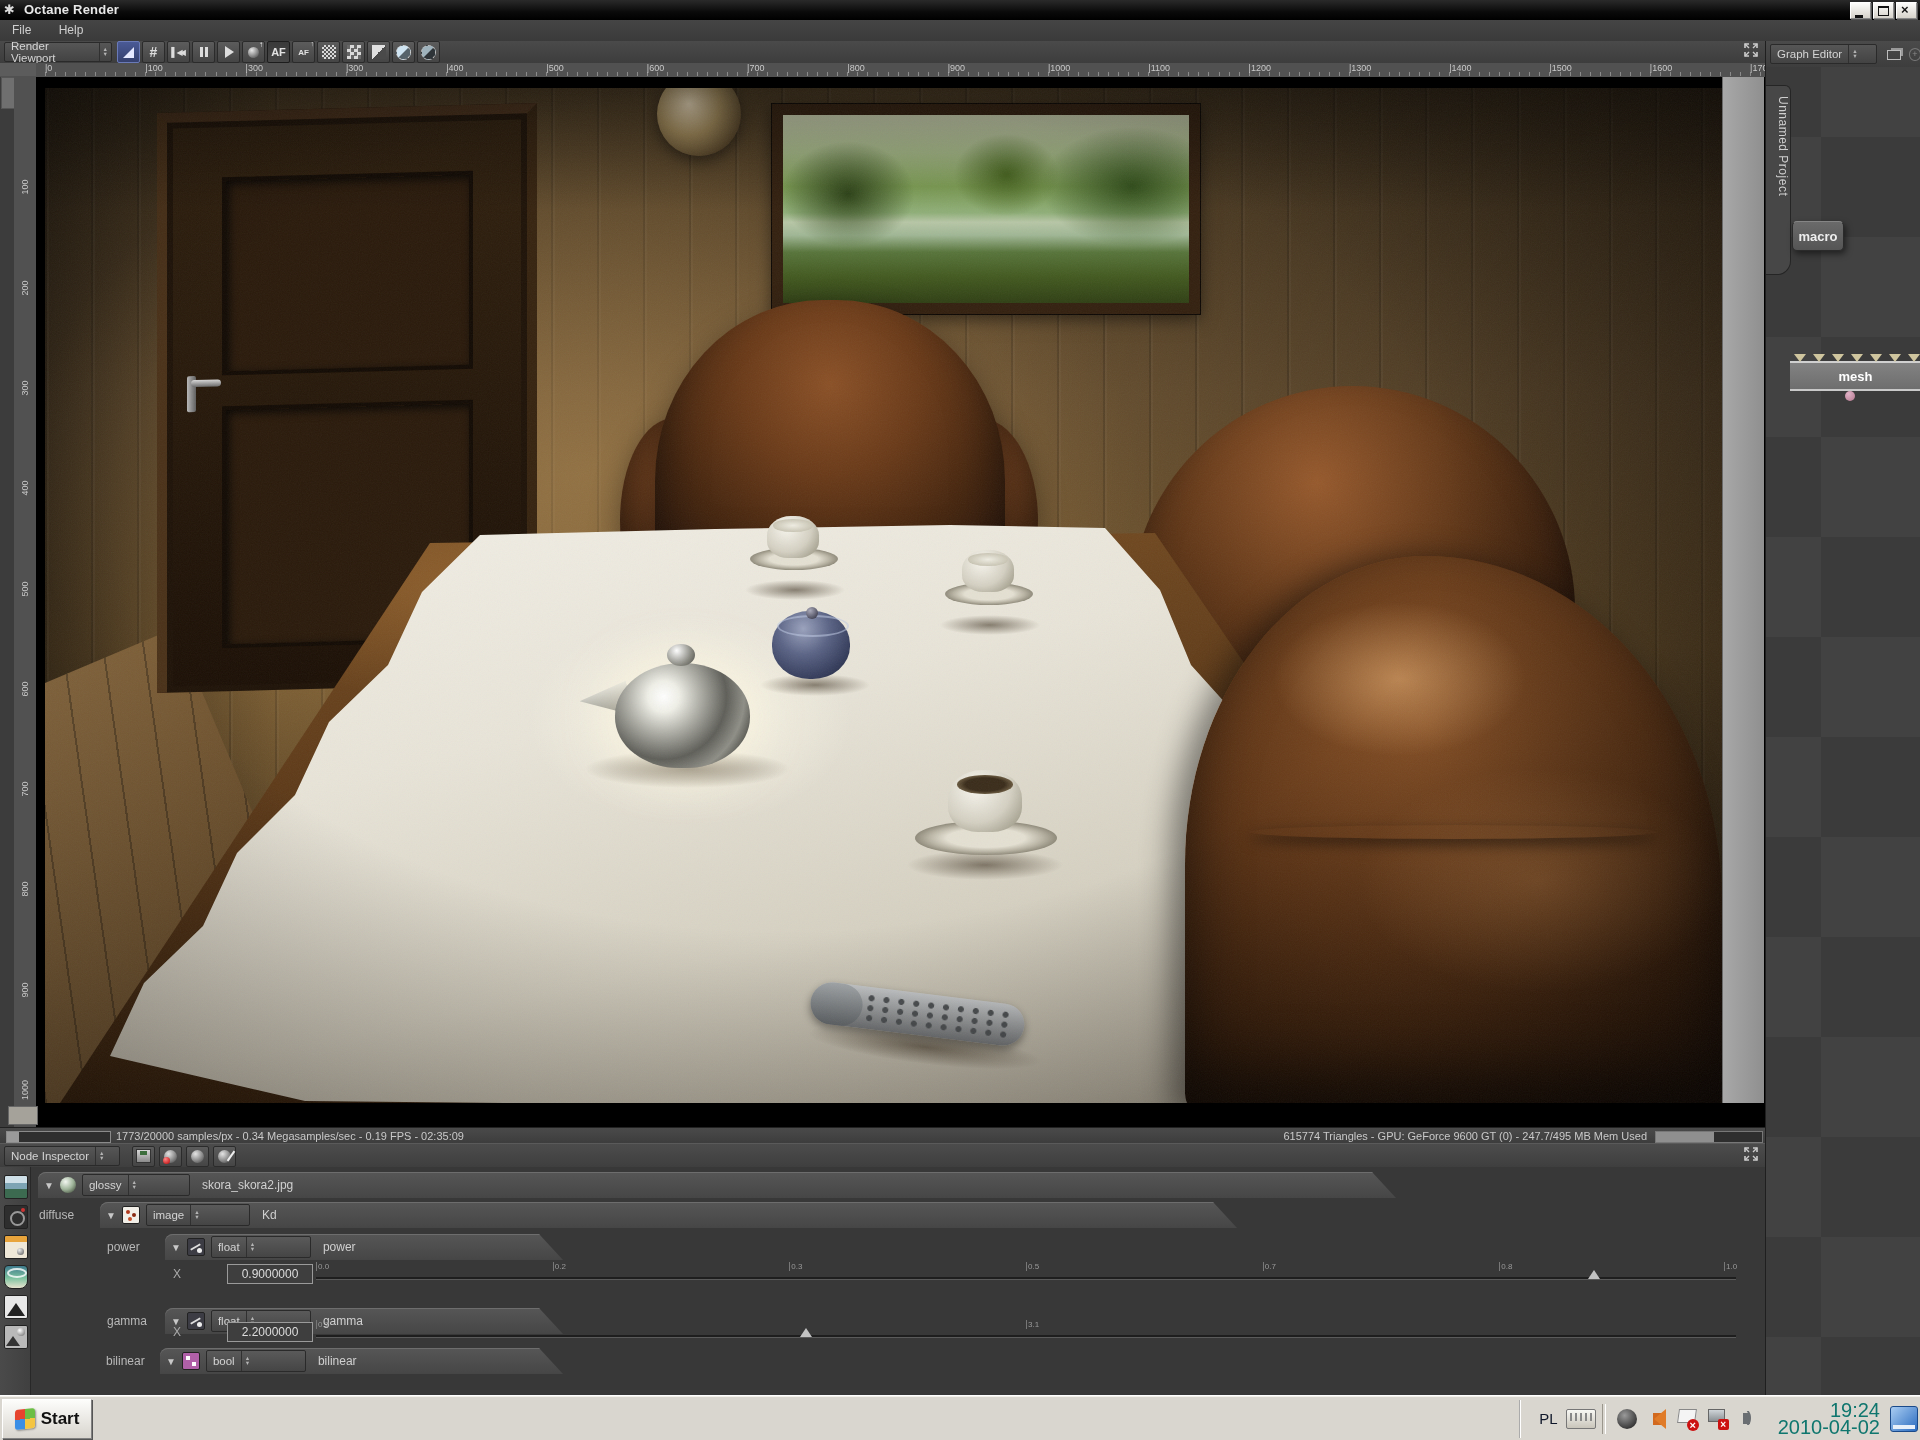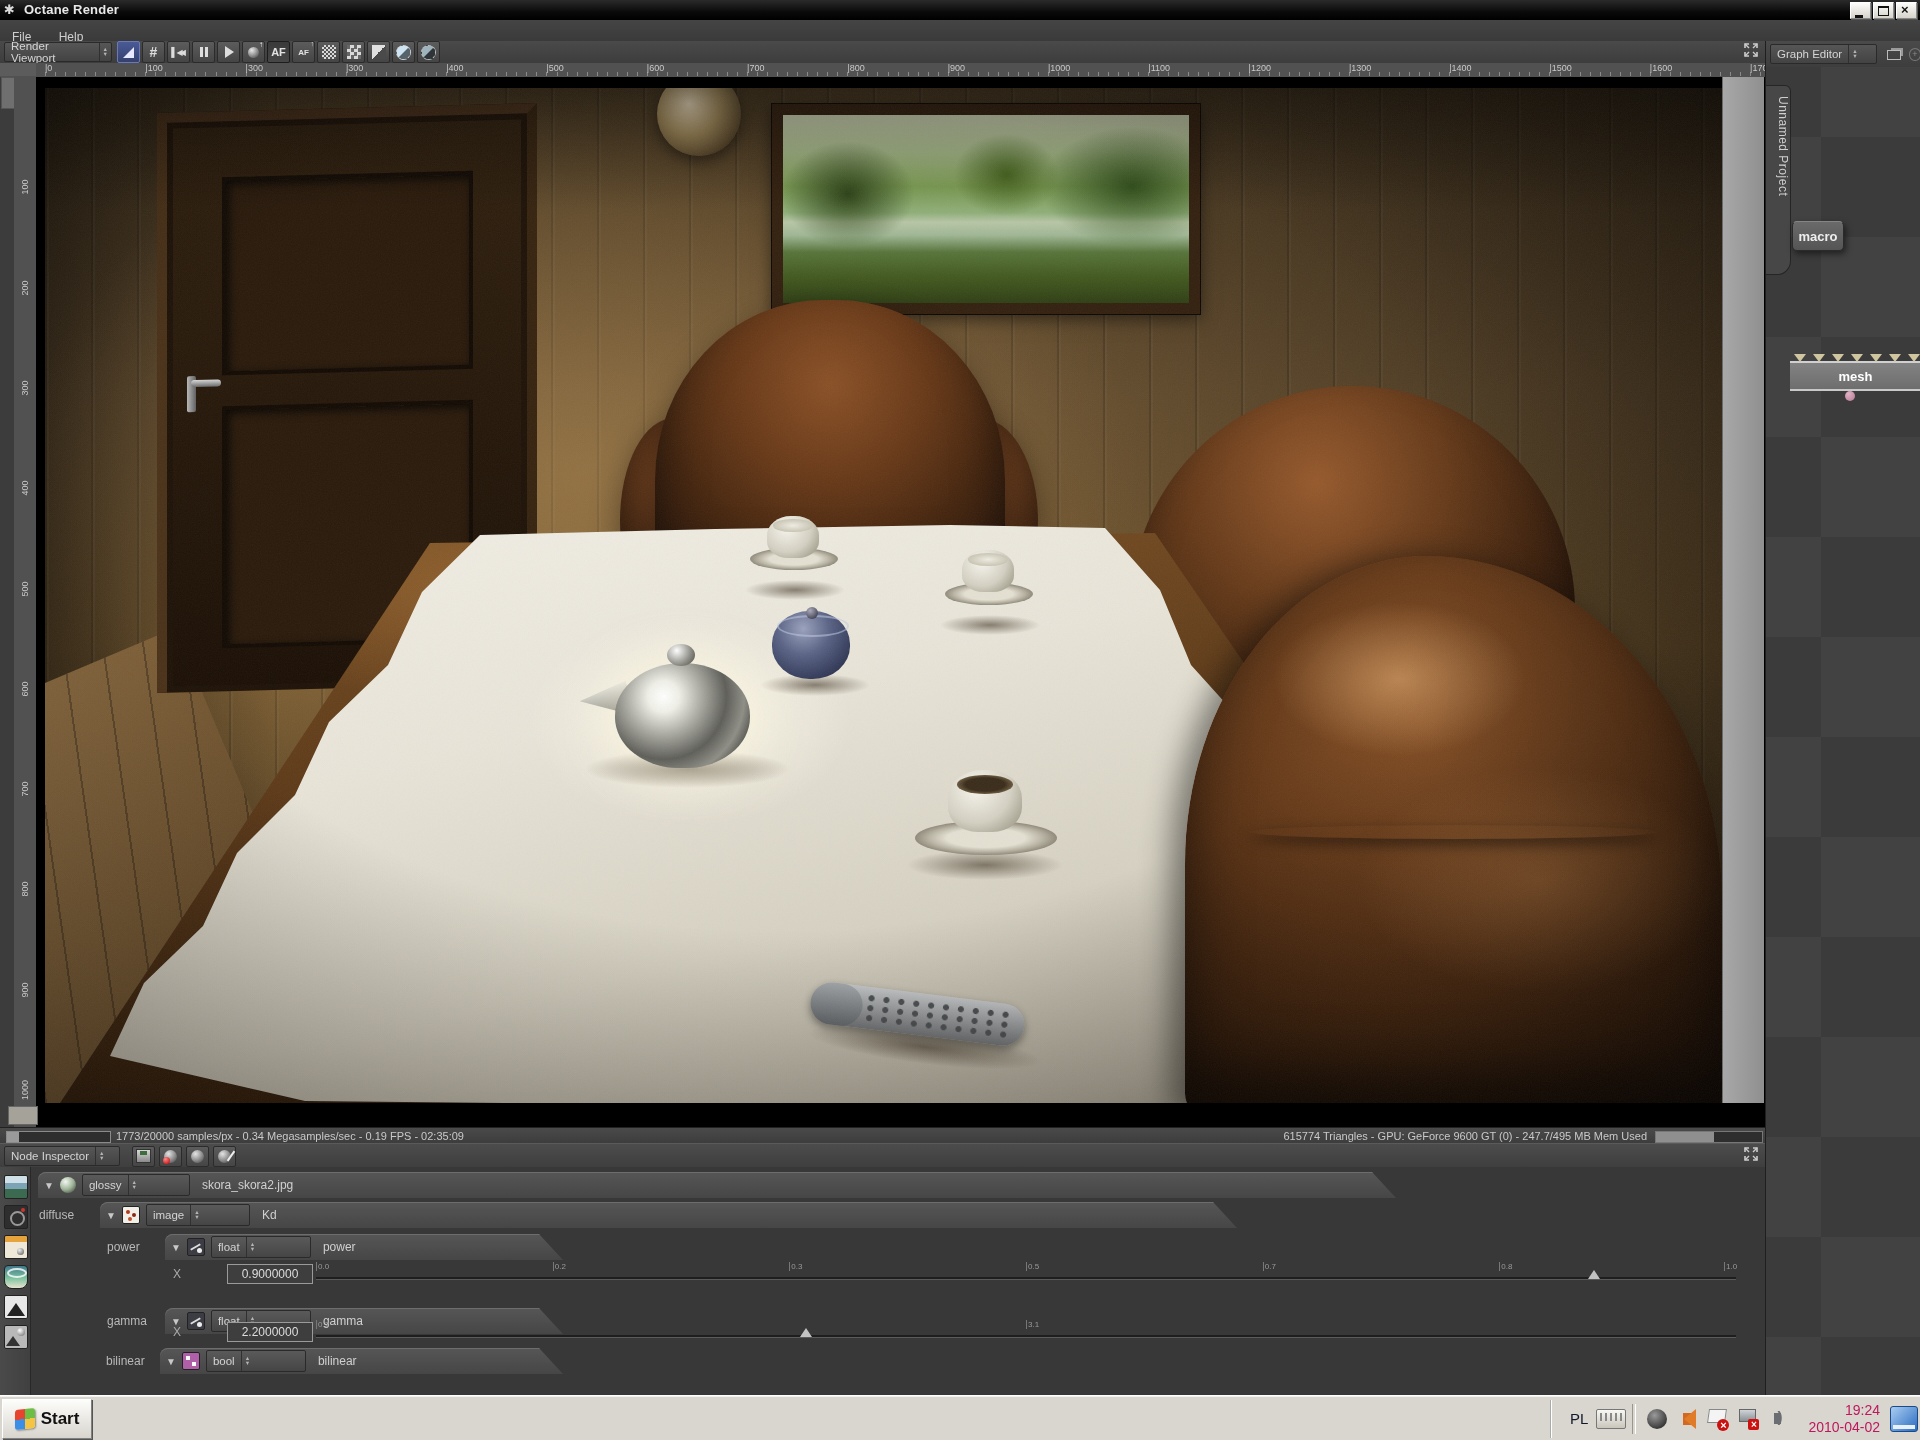--- a/index.html
+++ b/index.html
@@ -10,21 +10,21 @@
   #titlebar{left:0;top:0;width:1920px;height:20px;background:linear-gradient(180deg,#2a2a2a,#0a0a0a 60%,#000);color:#e8e8e8;}
   #titlebar .ticon{left:4px;top:2px;font-size:13px;color:#dcdcdc;}
   #titlebar .ttext{left:24px;top:2px;font-size:13px;font-weight:bold;letter-spacing:.2px;}
   .winbtns{right:3px;top:2px;display:flex;gap:2px;}
   .win-btn{width:19px;height:15px;background:linear-gradient(180deg,#fdfdfb,#d6d2ca);border:1px solid #888;border-top-color:#fff;border-left-color:#fff;box-shadow:1px 1px 0 #555;position:relative;}
   .win-btn i{position:absolute;font-style:normal;color:#111;}
   .win-btn.min i{left:4px;bottom:0px;width:8px;height:3px;border-bottom:3px solid #111;}
   .win-btn.max i{left:4px;top:3px;width:9px;height:7px;border:1px solid #111;border-top:2px solid #111;}
   .win-btn.close i{left:4px;top:-1px;font-weight:bold;font-size:13px;}
   #menubar{left:0;top:20px;width:1920px;height:21px;background:linear-gradient(180deg,#454545,#3a3a3a);border-bottom:1px solid #262626;color:#cfcfcf;font-size:12px;}
-  .menu-item{display:inline-block;padding:10px 12px 0 12px;height:18px;}
+  .menu-item{display:inline-block;padding:3px 12px 0 12px;height:18px;}
   
   #toolbar{left:0;top:41px;width:1765px;height:22px;background:linear-gradient(180deg,#4a4a4a,#3d3d3d);border-bottom:1px solid #282828;display:flex;align-items:center;}
   .dd{display:inline-flex;align-items:center;height:18px;background:linear-gradient(#565656,#434343);border:1px solid #2a2a2a;border-radius:2px;color:#d4d4d4;font-size:11.5px;padding:0 0 0 6px;}
   .dd .dd-spin{display:flex;flex-direction:column;justify-content:center;font-size:5.5px;line-height:5px;color:#b5b5b5;padding:0 3px;margin-left:6px;border-left:1px solid #303030;height:100%;}
   #vp-dd{width:100px;margin:0 4px;}
   .tb-btn{width:21px;height:20px;margin:0 1px;background:linear-gradient(#5c5c5c,#454545);border:1px solid #2b2b2b;border-radius:2px;display:flex;align-items:center;justify-content:center;position:relative;color:#ddd;}
   .tb-btn.selected{background:linear-gradient(#4a5a96,#35406e);border-color:#6a7ab8;}
   .tb-btn.pressed{background:linear-gradient(#3a3a3a,#474747);border-color:#1d1d1d;}
   .glyph{font-size:11px;color:#e2e2e2;font-weight:bold;}
   .icon-set-square-icon::before{content:'';width:0;height:0;border-left:11px solid transparent;border-bottom:11px solid #e6e9ff;display:block;}
@@ -233,21 +233,21 @@
   .tray-ic{width:24px;height:24px;margin:0 3px;position:relative;display:flex;align-items:center;justify-content:center;}
   .icon-app-icon::before{content:'';width:20px;height:20px;border-radius:50%;background:radial-gradient(circle at 38% 32%,#9a9a9a,#3c3c3c 70%,#111);display:block;}
   .icon-volume-loud-icon::before{content:'';width:8px;height:12px;background:#d2691e;display:block;}
   .icon-volume-loud-icon::after{content:'';position:absolute;left:9px;top:2px;width:0;height:0;border-top:10px solid transparent;border-bottom:10px solid transparent;border-right:12px solid #e07b28;}
   .icon-security-alert-icon::before{content:'';width:16px;height:12px;background:#f4f4f4;border:1px solid #888;transform:skewX(-8deg);display:block;margin-bottom:6px;}
   .icon-security-alert-icon::after{content:'×';position:absolute;right:0px;bottom:0px;width:12px;height:12px;border-radius:50%;background:#cc1111;color:#fff;font-size:11px;line-height:12px;text-align:center;font-weight:bold;}
   .icon-network-offline-icon::before{content:'';width:15px;height:11px;background:linear-gradient(#cfd4d8,#8a9094);border:1px solid #666;display:block;margin-bottom:6px;}
   .icon-network-offline-icon::after{content:'×';position:absolute;right:0px;bottom:1px;width:11px;height:11px;background:#cc1111;border-radius:2px;color:#fff;font-size:10px;line-height:11px;text-align:center;font-weight:bold;}
   .icon-speaker-icon::before{content:'';width:7px;height:11px;background:#6a6e72;display:block;}
   .icon-speaker-icon::after{content:')';position:absolute;left:12px;top:1px;color:#6a6e72;font-size:15px;font-weight:bold;}
-  #clock{text-align:right;font-size:14px;color:#be185d;line-height:17px;padding:0 10px 0 16px;}
+  #clock{text-align:right;font-size:20px;color:#0f766e;line-height:17px;padding:0 10px 0 16px;}
   .icon-show-desktop-icon{width:26px;height:24px;background:linear-gradient(135deg,#aacdf2,#2a6cc0);border:1px solid #1a4a8a;border-radius:3px;position:relative;}
   .icon-show-desktop-icon::after{content:'';position:absolute;left:2px;bottom:2px;right:2px;height:4px;background:#e8f0fa;}
 </style>
 </head>
 <body>
 
 <div class="abs" id="titlebar">
   <span class="abs ticon">✱</span>
   <span class="abs ttext">Octane Render</span>
   <div class="abs winbtns">

